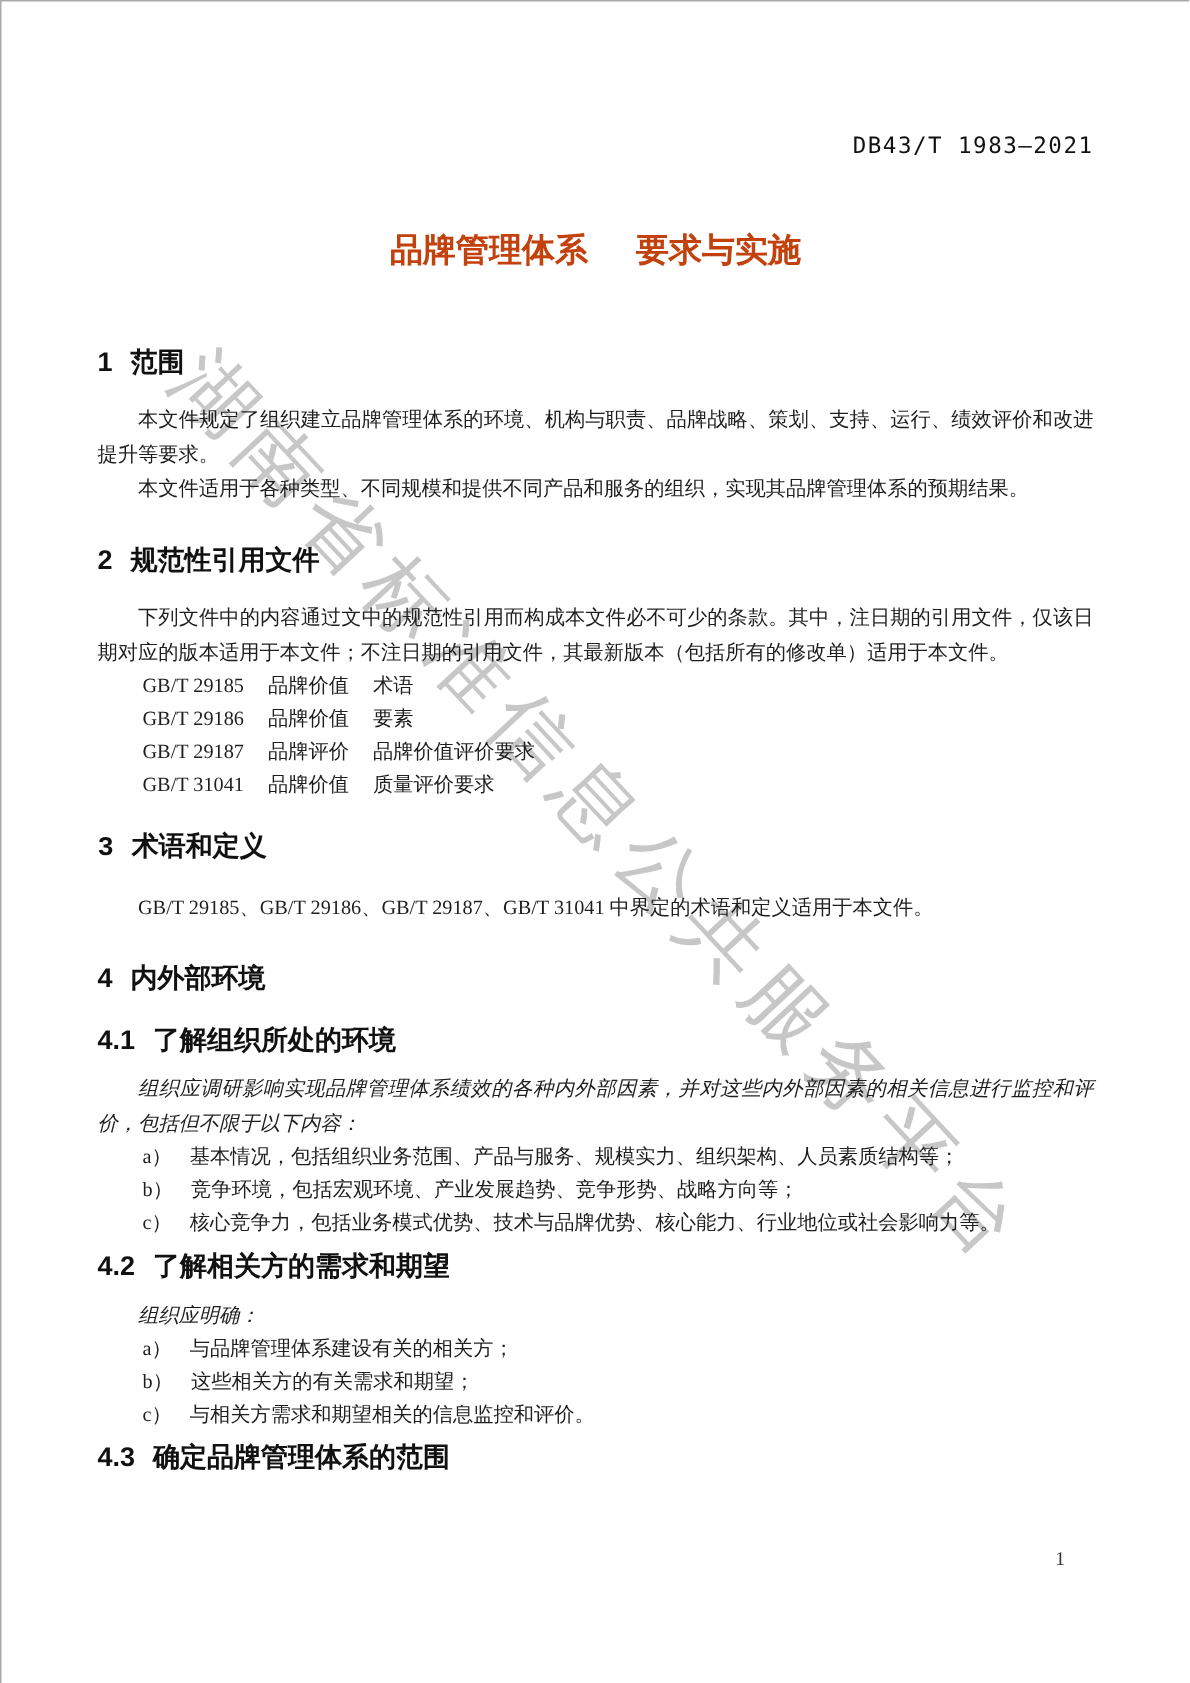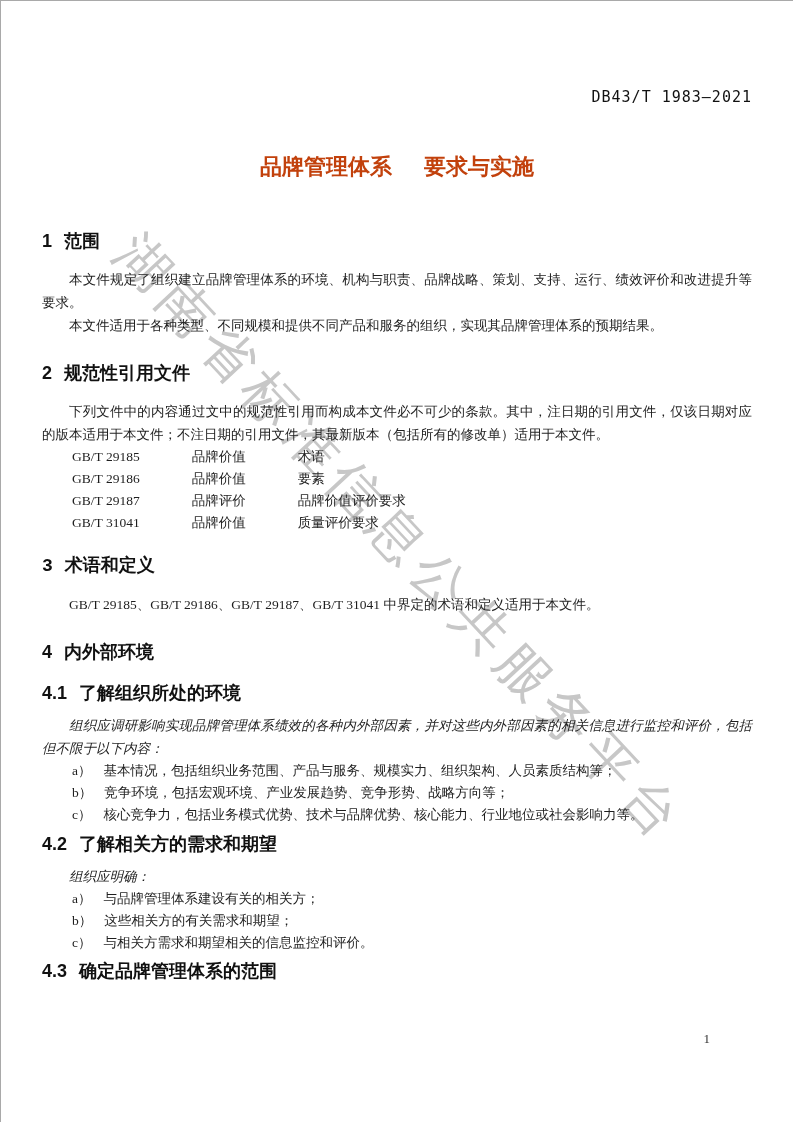--- a/index.html
+++ b/index.html
@@ -29,21 +29,21 @@
     color: #c7c7c7;
     white-space: nowrap;
     z-index: 0;
     font-family: "Liberation Serif", "DejaVu Serif", serif;
     pointer-events: none;
   }
 
   .content {
     position: relative;
     z-index: 1;
-    padding: 0 41px;
+    padding: 0 64px;
   }
 
   .doc-header {
     padding-top: 88px;
     text-align: right;
     font-family: "DejaVu Sans Mono", "Liberation Mono", monospace;
     font-size: 15px;
     line-height: 16px;
     letter-spacing: 1px;
     color: #111;
@@ -87,21 +87,20 @@
   }
   .para.follow { margin-top: 0; }
   .para.tight  { margin-top: 10px; font-style: italic; }
 
   .ref-list { margin-top: 0; }
   .ref-row {
     display: flex;
     padding-left: 30px;
     font-size: 13.5px;
     line-height: 22px;
-    gap: 36px;
   }
   .ref-code { margin-right: 16px; white-space: nowrap; }
   .ref-t1   { margin-right: 16px; }
 
   .li {
     display: flex;
     padding-left: 30px;
     font-size: 13.5px;
     line-height: 22px;
   }

